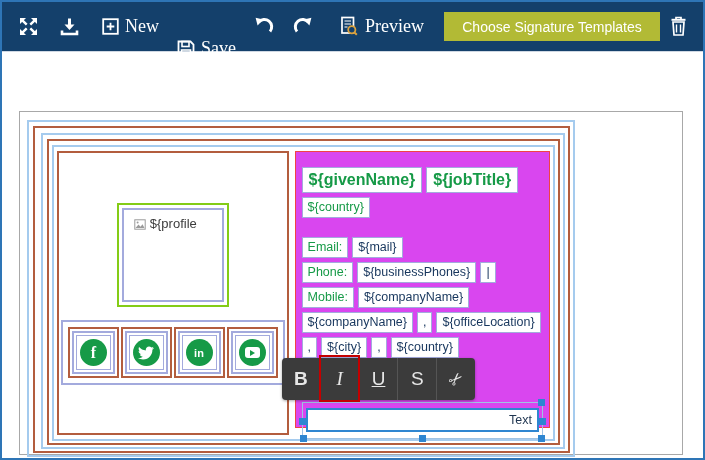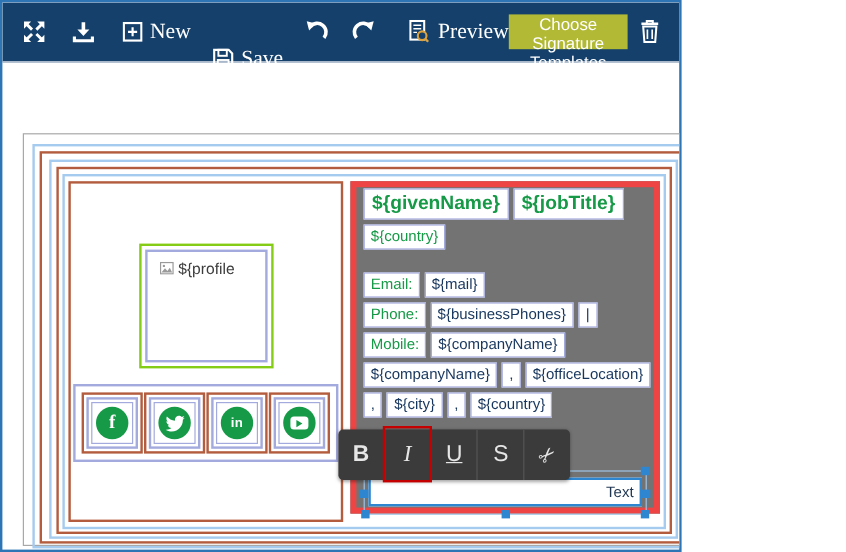--- a/index.html
+++ b/index.html
@@ -1,18 +1,18 @@
 <!DOCTYPE html>
 <html><head>
 <meta charset="utf-8">
 <style>
   * { margin:0; padding:0; box-sizing:border-box; }
   body { font-family:"Liberation Sans", sans-serif; background:#fff; }
 
-  .window { position:relative; width:568px; height:460px; border:2px solid #2e75b6; background:#fff; overflow:hidden; }
+  .window { position:relative; width:705px; height:460px; border:2px solid #2e75b6; background:#fff; overflow:hidden; }
 
   
   .topbar { position:absolute; left:0; top:0; width:100%; height:50px; background:#14406b;
             display:flex; align-items:center; border-bottom:1px solid #cfd8e3; }
   .tb-icon { display:flex; align-items:center; justify-content:center; cursor:pointer; }
   .tb-group { display:flex; align-items:center; gap:6px; cursor:pointer; }
   .tb-label { color:#fff; font-family:"Liberation Serif", serif; font-size:18px; }
   .i-expand { margin-left:16px; }
   .i-download { margin-left:21px; }
   .g-new { margin-left:23px; }
@@ -42,21 +42,21 @@
   .wb { border:2px solid #a5cbee; }      
   .wo { border:2px solid #b35d3e; }      
   .w1 { margin:8px 0 0 7px; width:548px; }
   .w2 { margin:4px 3px 2px 4px; }
   .w3 { margin:5px 3px 2px 6px; }
   .w4 { margin:4px 3px 2px 4px; }
   .w5 { margin:4px 3px 2px 3px; }
   .sig-row { display:flex; align-items:flex-start; gap:6px; padding:4px 3px 4px 3px; }
 
   .left-cell { width:234px; height:284px; border:2px solid #b35d3e; background:#fff; }
-  .right-cell { width:258px; height:277px; border:5px solid #ef4444; background:#737373; padding:1px 6px; }
+  .right-cell { width:258px; height:277px; border:1px solid #ef4444; background:#d946ef; padding:15px 6px; }
 
   
   .profile-outer { width:112px; margin:50px auto 0; border:2px solid #84cc16; padding:3px; }
   .profile-inner { border:2px solid #a3aadd; height:94px; padding:6px 4px 0 10px;
                    display:flex; align-items:flex-start; gap:4px; overflow:hidden; }
   .profile-text { font-size:13px; color:#3c3c3c; white-space:nowrap; }
 
   
   .social-row { margin:13px 2px 0 2px; border:2px solid #a3aadd; padding:5px 5px;
                 display:flex; justify-content:space-between; }

